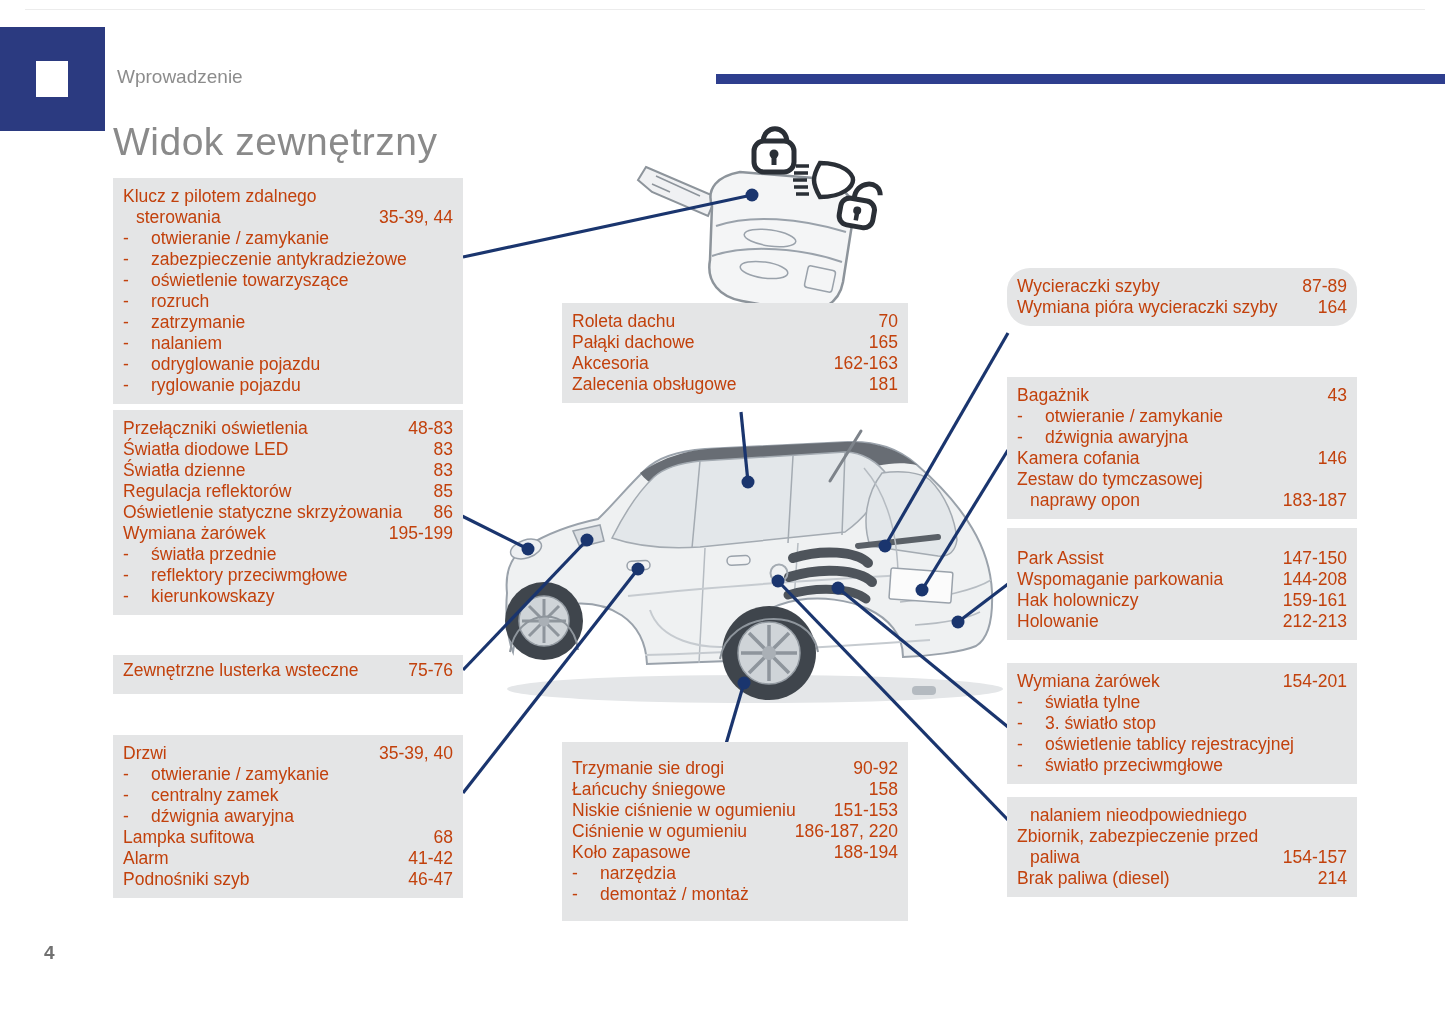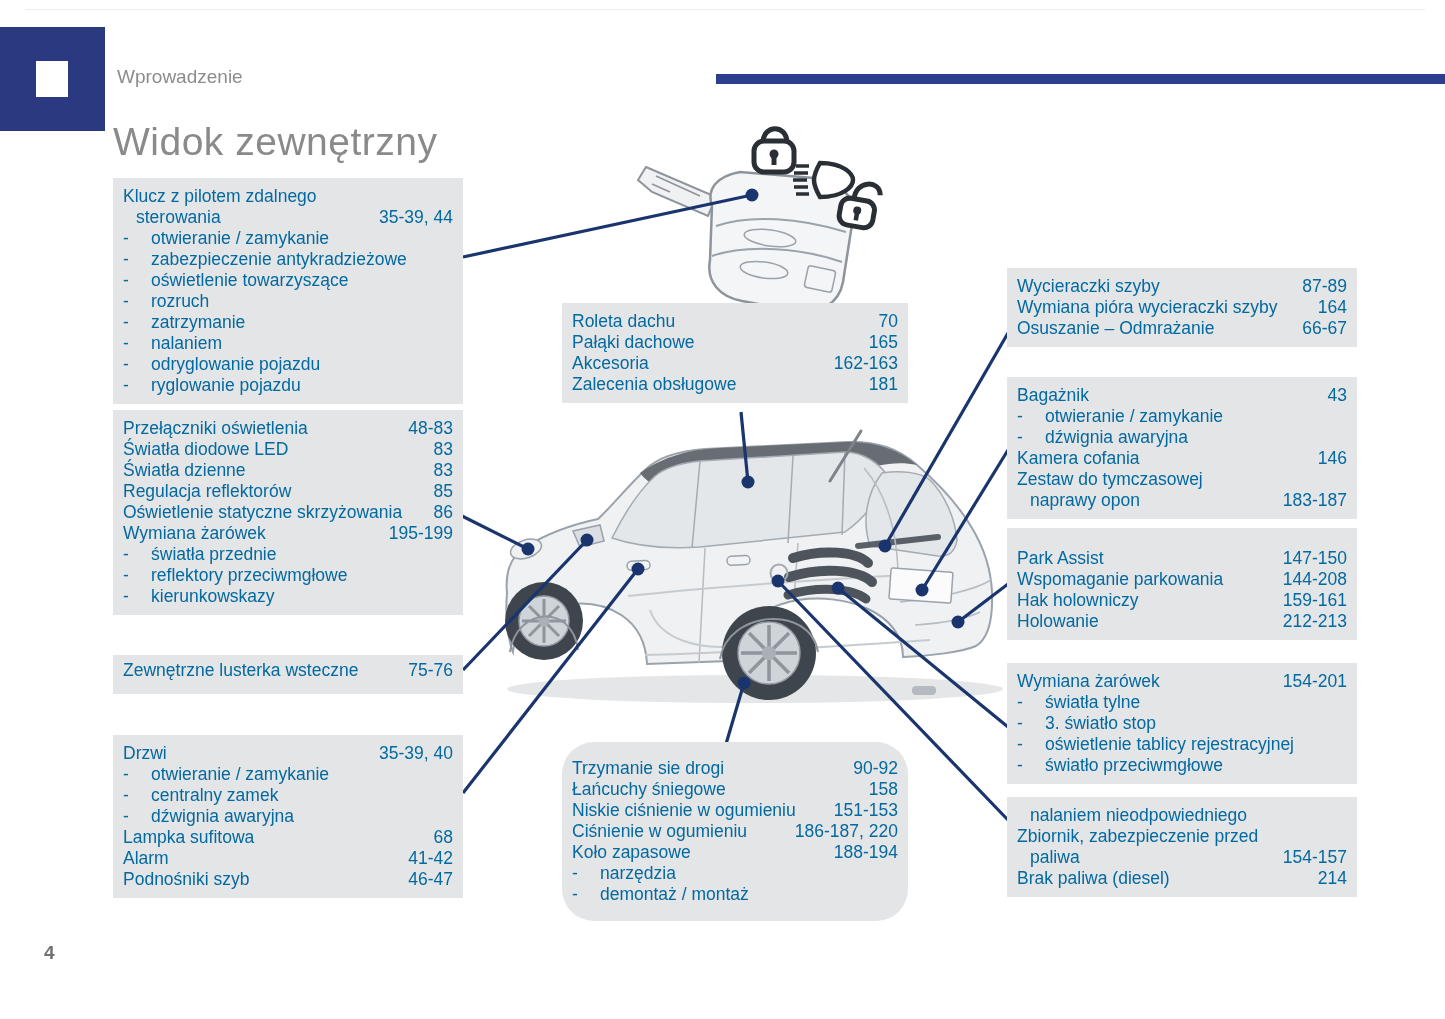--- a/index.html
+++ b/index.html
@@ -7,21 +7,21 @@
         font-family:"Liberation Sans", sans-serif;color:#3b3b3d;}
   .top-rule{position:absolute;left:25px;top:9px;width:1400px;height:1px;background:#ececec;}
   .logo{position:absolute;left:0;top:27px;width:105px;height:104px;background:var(--accent,#2b3a80);}
   .logo-inner{position:absolute;left:36px;top:34px;width:32px;height:36px;background:#ffffff;}
   .section-label{position:absolute;left:117px;top:66px;font-size:19px;color:#8c8c8c;}
   .accent-bar{position:absolute;left:716px;top:74px;width:729px;height:10px;background:var(--accent2,#2e3e8e);}
   .page-title{position:absolute;left:113px;top:120px;font-size:39px;color:#8a8a8a;letter-spacing:0.5px;}
   .page-number{position:absolute;left:44px;top:942px;font-size:19px;font-weight:bold;color:#717171;}
   .overlay{position:absolute;left:0;top:0;width:1445px;height:1019px;}
   .box{position:absolute;width:350px;box-sizing:border-box;background:#e4e5e6;
-       padding:8px 10px;font-size:17.5px;line-height:21px;color:#0369a1;}
+       padding:8px 10px;font-size:17.5px;line-height:21px;color:#c2410c;}
   .row{display:flex;align-items:baseline;}
   .row .lbl{flex:1 1 auto;}
   .row .pg{flex:0 0 auto;white-space:nowrap;padding-left:6px;}
   .row .mark{flex:0 0 28px;}
   .row.wrap .lbl{padding-left:13px;}
 </style>
 </head>
 <body>
 
 <div class="page">
@@ -291,21 +291,21 @@
       </div>
       <div class="row">
         <span class="lbl">Akcesoria</span>
         <span class="pg">162-163</span>
       </div>
       <div class="row">
         <span class="lbl">Zalecenia obsługowe</span>
         <span class="pg">181</span>
       </div>
     </div>
-  <div class="box" style="left:562px;top:742px;width:346px;padding-top:16px;padding-bottom:16px;border-radius:32px;">
+  <div class="box" style="left:562px;top:742px;width:346px;padding-top:16px;padding-bottom:16px;">
       <div class="row">
         <span class="lbl">Trzymanie sie drogi</span>
         <span class="pg">90-92</span>
       </div>
       <div class="row">
         <span class="lbl">Łańcuchy śniegowe</span>
         <span class="pg">158</span>
       </div>
       <div class="row">
         <span class="lbl">Niskie ciśnienie w ogumieniu</span>
@@ -321,32 +321,28 @@
       </div>
       <div class="row dash">
         <span class="mark">-</span>
         <span class="lbl">narzędzia</span>
       </div>
       <div class="row dash">
         <span class="mark">-</span>
         <span class="lbl">demontaż / montaż</span>
       </div>
     </div>
-  <div class="box" style="left:1007px;top:268px;">
+  <div class="box" style="left:1007px;top:268px;border-radius:23px;">
       <div class="row">
         <span class="lbl">Wycieraczki szyby</span>
         <span class="pg">87-89</span>
       </div>
       <div class="row">
         <span class="lbl">Wymiana pióra wycieraczki szyby</span>
         <span class="pg">164</span>
-      </div>
-      <div class="row">
-        <span class="lbl">Osuszanie – Odmrażanie</span>
-        <span class="pg">66-67</span>
       </div>
     </div>
   <div class="box" style="left:1007px;top:377px;">
       <div class="row">
         <span class="lbl">Bagażnik</span>
         <span class="pg">43</span>
       </div>
       <div class="row dash">
         <span class="mark">-</span>
         <span class="lbl">otwieranie / zamykanie</span>

